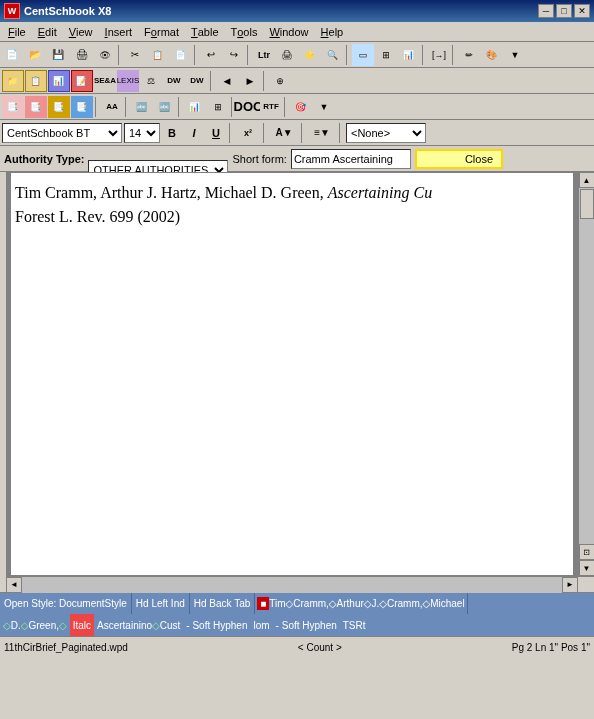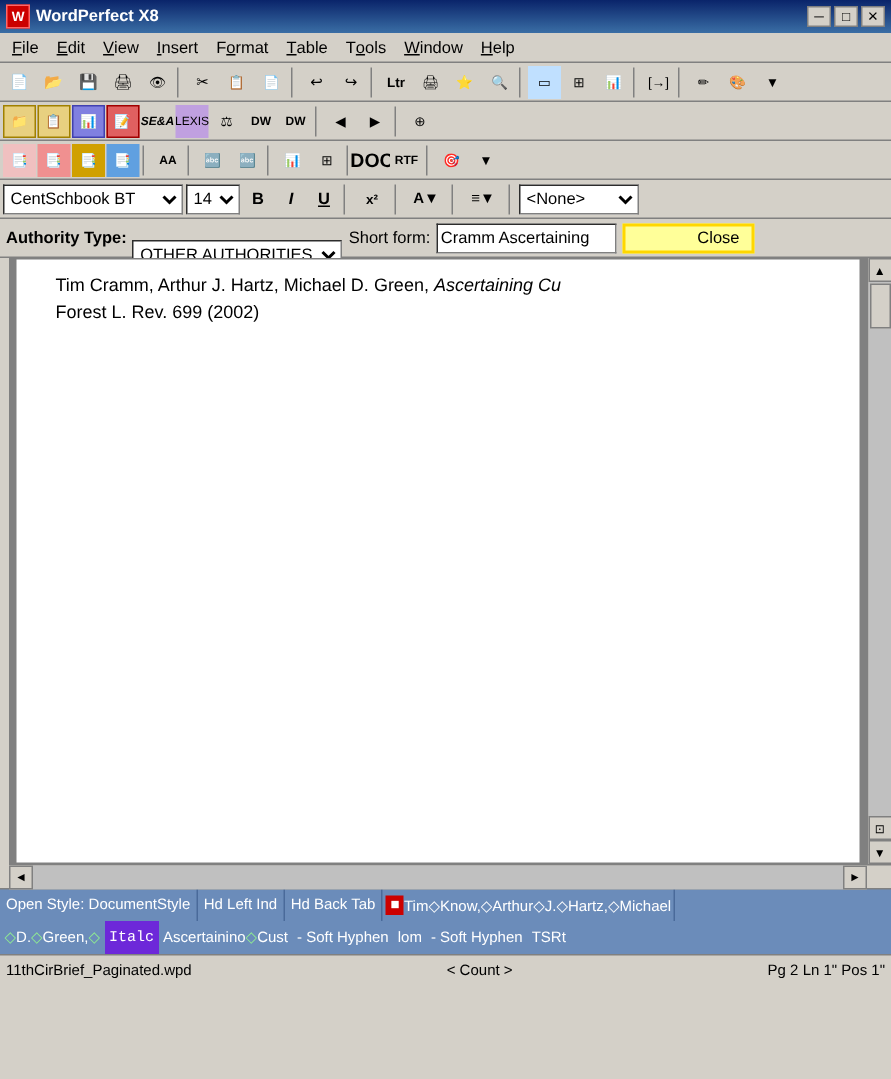--- a/index.html
+++ b/index.html
@@ -98,23 +98,23 @@
 
     
     .doc-area {
       background: white;
       flex: 1;
       position: relative;
       overflow: hidden;
       margin: 0 4px;
     }
     .doc-content {
-      padding: 8px 26px;
-      font-family: Liberation Sans, sans-serif;
-      font-size: 12px;
+      padding: 8px 4px;
+      font-family: Liberation Serif, serif;
+      font-size: 16px;
       line-height: 1.5;
     }
     .doc-content .text-line { display: block; }
     .doc-content em { font-style: italic; }
 
     
     .vscroll {
       width: 16px;
       background: #d4d0c8;
       border-left: 1px solid #808080;
@@ -188,21 +188,21 @@
     .bottom-left { font-size: 10px; }
     .bottom-center { font-size: 10px; }
     .bottom-right { font-size: 10px; }
   </style>
 </head>
 <body>
 
 <div class="title-bar">
   <div class="title-bar-left">
     <div class="title-icon">W</div>
-    <span class="title-text">WordPerfect X8</span>
+    <span class="title-text">CentSchbook X8</span>
   </div>
   <div class="title-controls">
     <div class="title-btn">─</div>
     <div class="title-btn">□</div>
     <div class="title-btn">✕</div>
   </div>
 </div>
 
 <div class="menu-bar">
   <div class="menu-item"><u>F</u>ile</div>
@@ -244,21 +244,21 @@
   <div class="tb-btn" style="font-size:9px;">✏</div>
   <div class="tb-btn" style="font-size:9px;">🎨</div>
   <div class="tb-btn" style="font-size:9px;">▼</div>
 </div>
 
 <div class="toolbar" style="gap:1px;">
   <div class="tb-btn" style="font-size:9px;background:#e8d080;border:1px solid #a08000;">📁</div>
   <div class="tb-btn" style="font-size:9px;background:#e8d080;border:1px solid #a08000;">📋</div>
   <div class="tb-btn" style="font-size:9px;background:#8080e0;border:1px solid #4040b0;color:white;">📊</div>
   <div class="tb-btn" style="font-size:9px;background:#e06060;border:1px solid #a00000;">📝</div>
-  <div class="tb-btn" style="font-size:8px;font-weight:bold;font-style:italic;">SE&amp;A</div>
+  <div class="tb-btn" style="font-size:8px;font-weight:bold;">SE&amp;A</div>
   <div class="tb-btn" style="font-size:8px;background:#c0a0e0;">LEXIS</div>
   <div class="tb-btn" style="font-size:9px;">⚖</div>
   <div class="tb-btn" style="font-size:8px;font-weight:bold;">DW</div>
   <div class="tb-btn" style="font-size:8px;font-weight:bold;">DW</div>
   <div class="tb-sep"></div>
   <div class="tb-btn" style="font-size:9px;">◀</div>
   <div class="tb-btn" style="font-size:9px;">▶</div>
   <div class="tb-sep"></div>
   <div class="tb-btn" style="font-size:9px;">⊕</div>
 </div>
@@ -348,29 +348,29 @@
     </div>
   </div>
 </div>
 
 <div class="status-bar1">
   <div class="status-item">Open Style: DocumentStyle</div>
   <div class="status-item">Hd Left Ind</div>
   <div class="status-item">Hd Back Tab</div>
   <div class="status-item" style="padding:0 2px;">
     <span style="background:#cc0000;color:white;padding:1px 3px;font-size:10px;">■</span>
-    <span style="font-size:10px;color:white;">Tim◇Know,◇Arthur◇J.◇Hartz,◇Michael</span>
+    <span style="font-size:10px;color:white;">Tim◇Cramm,◇Arthur◇J.◇Cramm,◇Michael</span>
   </div>
 </div>
 
 <div class="status-bar2">
   <div class="status-item2">
     <span style="color:#90ee90;">◇</span>D.<span style="color:#90ee90;">◇</span>Green,<span style="color:#90ee90;">◇</span>
   </div>
-  <div class="status-item2" style="background:#6d28d9;font-family:Liberation Mono, monospace;">Italc</div>
+  <div class="status-item2" style="background:#ef4444;">Italc</div>
   <div class="status-item2">
     Ascertainino<span style="color:#90ee90;">◇</span>Cust
   </div>
   <div class="status-item2">- Soft Hyphen</div>
   <div class="status-item2">lom</div>
   <div class="status-item2">- Soft Hyphen</div>
   <div class="status-item2">TSRt</div>
 </div>
 
 <div class="bottom-bar">

